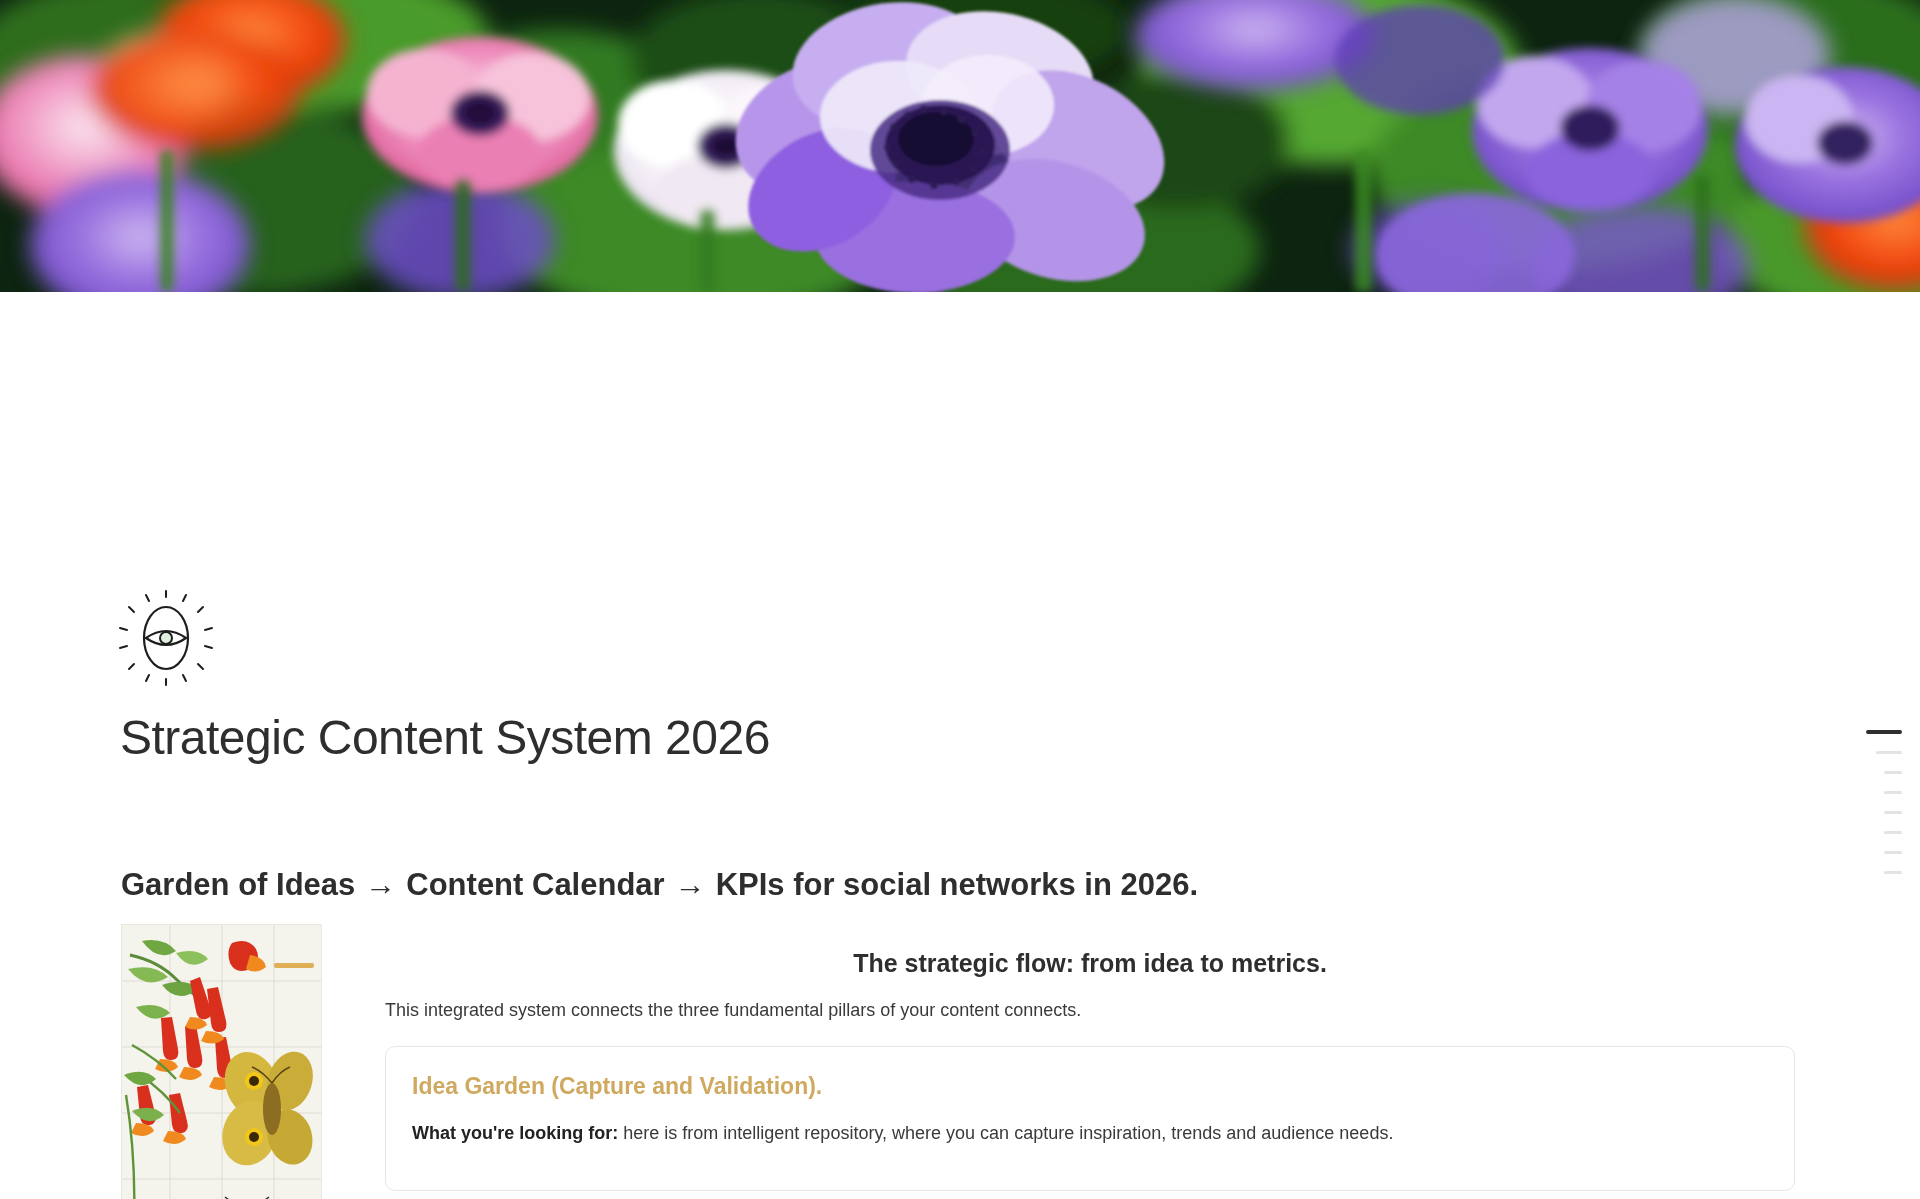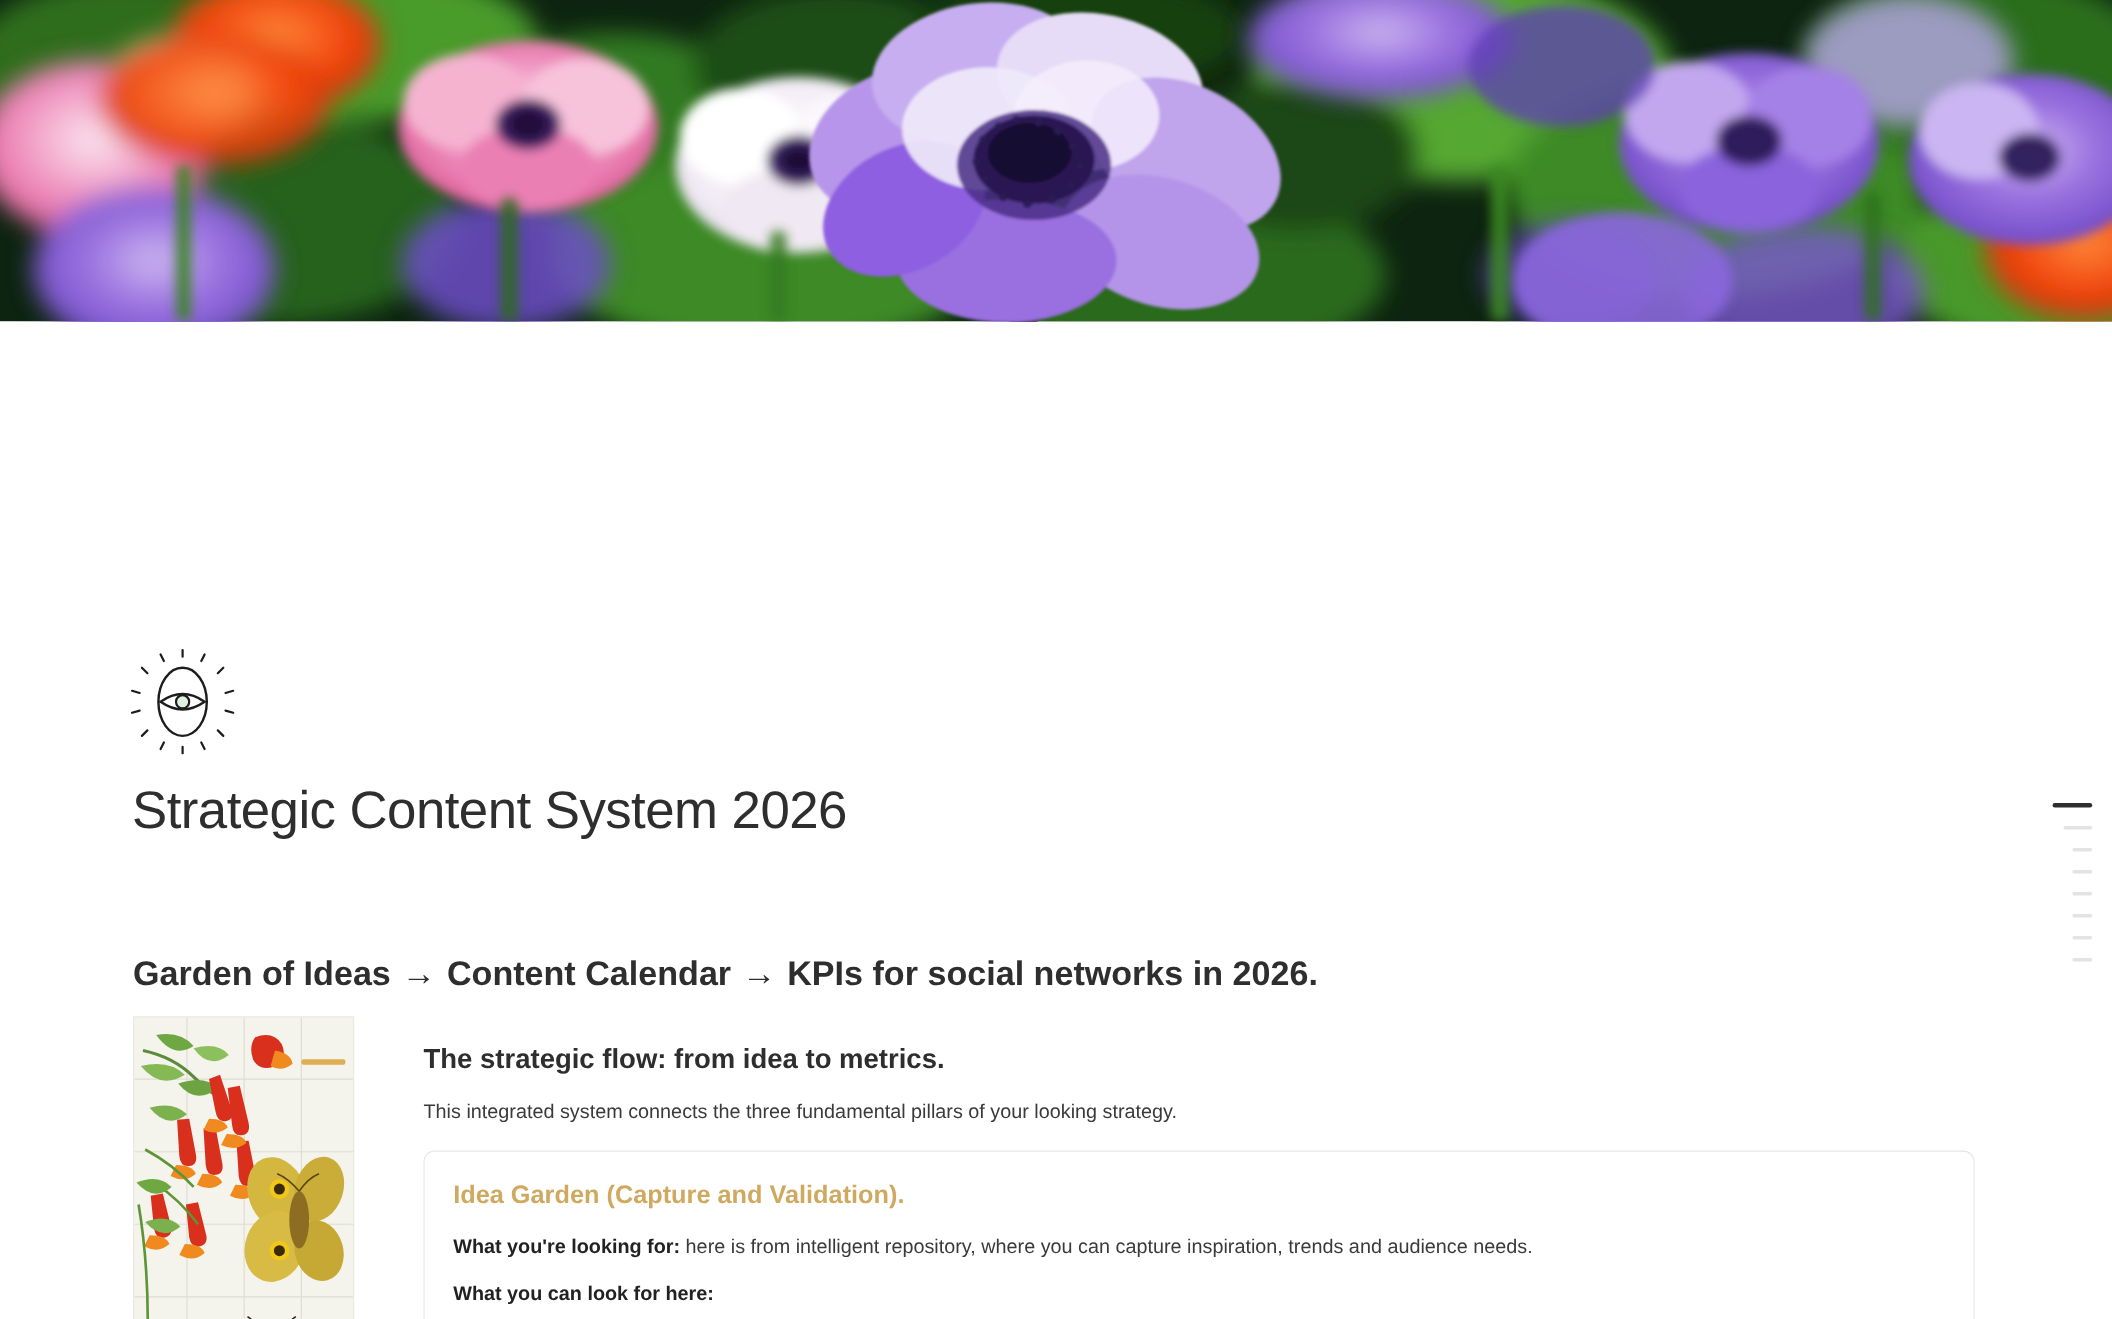--- a/index.html
+++ b/index.html
@@ -82,20 +82,21 @@
     top: 655px;
     width: 1410px;
   }
 
   .section-heading {
     font-size: 25px;
     font-weight: bold;
     color: #2e2e2e;
     line-height: 1.35;
     margin-bottom: 16px;
+    text-align: center;
   }
 
   .section-lede {
     font-size: 18px;
     color: #3a3a3a;
     line-height: 1.5;
     margin-bottom: 22px;
   }
 
   .card {
@@ -476,30 +477,29 @@
           <circle cx="120" cy="404" r="6"></circle>
           <circle cx="134" cy="418" r="5"></circle>
         </g>
       </g>
     </svg>
   </div>
 
   <div class="content">
 
     <h3 class="section-heading">The strategic flow: from idea to metrics.</h3>
-    <p class="section-lede">This integrated system connects the three fundamental pillars of your looking strategy.</p>
+    <p class="section-lede">This integrated system connects the three fundamental pillars of your content connects.</p>
 
     <div class="card">
       <a class="card-link">Idea Garden (Capture and Validation).</a>
 
       <div class="kv-line">
         <span class="k">What you're looking for:</span><span> here is from intelligent repository, where you can capture inspiration, trends and audience needs.</span>
       </div>
 
-      <div class="kv-label">What you can look for here:</div>
 
       
     </div>
 
   </div>
 
   <div class="toc">
     <div class="toc-mark active" style="width:36px"></div>
     <div class="toc-mark" style="width:26px"></div>
     <div class="toc-mark" style="width:18px"></div>

